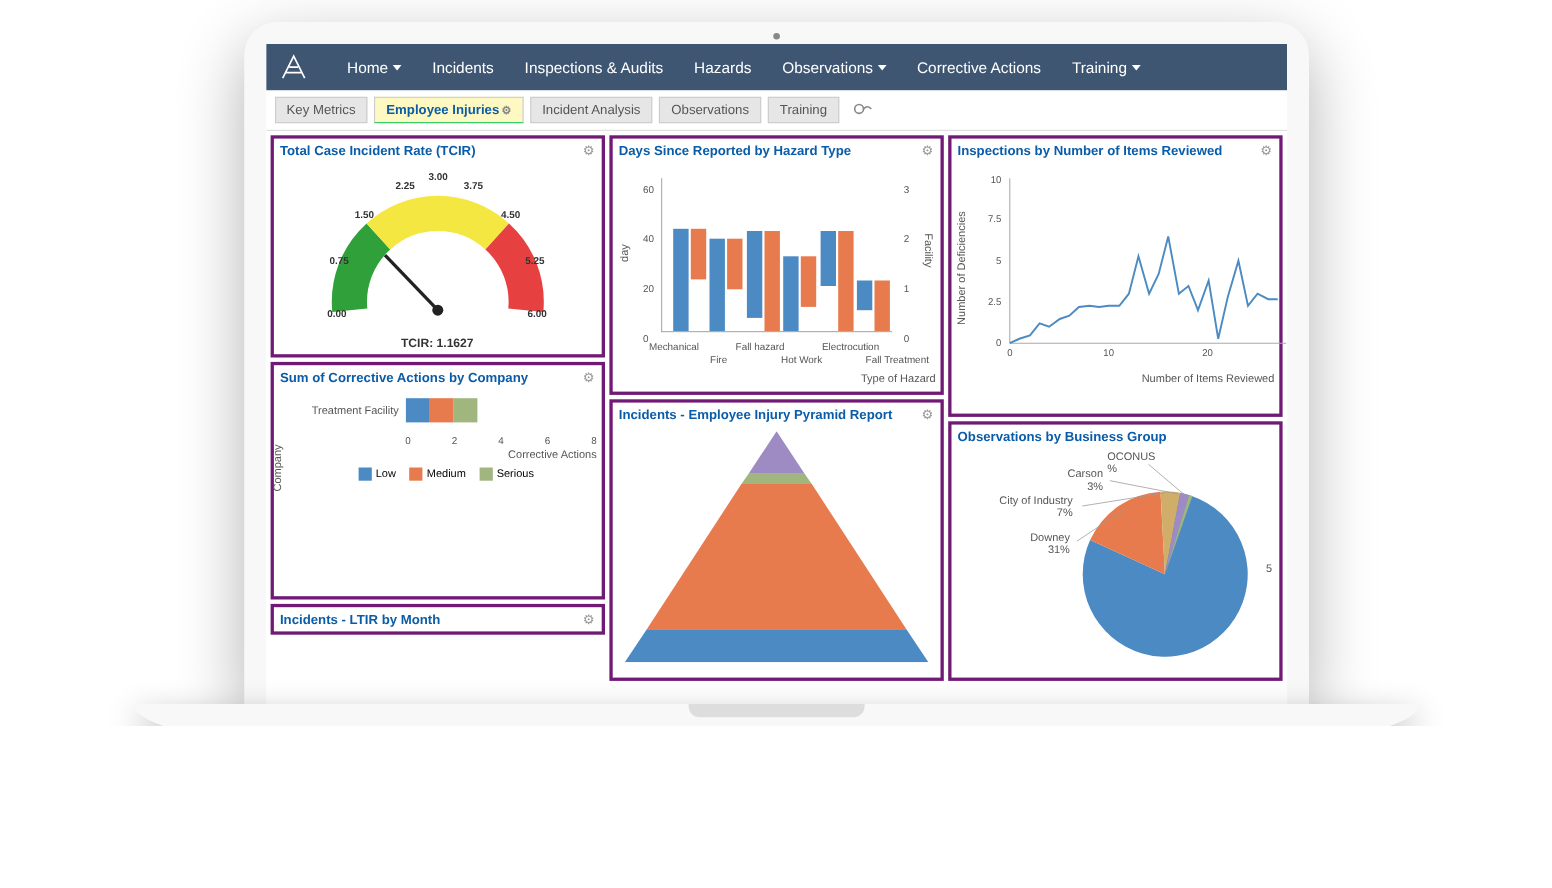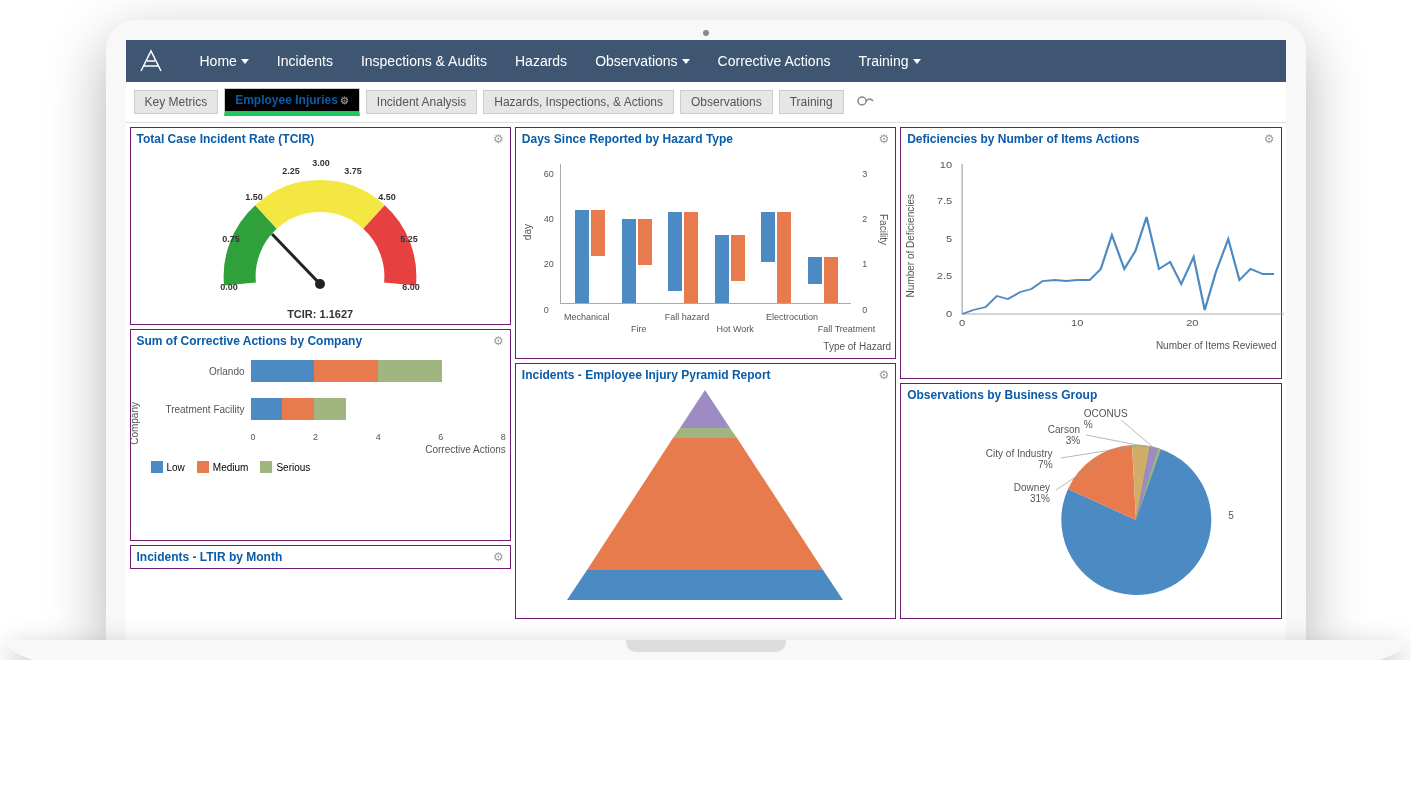--- a/index.html
+++ b/index.html
@@ -5,21 +5,21 @@
 * { box-sizing: border-box; margin: 0; padding: 0; }
 body {
   font-family: Arial, Helvetica, sans-serif;
   background: transparent;
   display: flex;
   justify-content: center;
   align-items: flex-start;
   padding: 20px;
 }
 .laptop {
-  width: 1200px;
+  width: 968px;
   background: #f8f8f8;
   border-radius: 30px 30px 0 0;
   padding: 20px 20px 0 20px;
   box-shadow: 0 20px 60px rgba(0,0,0,0.3);
   position: relative;
 }
 .laptop::before {
   content: '';
   position: absolute;
   top: 10px;
@@ -87,37 +87,37 @@
   font-size: 12px;
 }
 .tab {
   background: #e6e6e6;
   border: 1px solid #ccc;
   padding: 4px 10px;
   cursor: pointer;
   color: #555;
 }
 .tab.active {
-  background: #000000;
+  background: #fef9c3;
   color: #0b5ca8;
   font-weight: bold;
-  border-bottom: 5px solid #22c55e;
+  border-bottom: 1px solid #22c55e;
 }
 .tab-gear { color: #888; font-size: 10px; margin-left: 2px; }
 .tabbar-action { margin-left: 6px; color: #888; cursor: pointer; }
 .dashboard {
   display: grid;
   grid-template-columns: 1fr 1fr 1fr;
   gap: 4px;
   padding: 4px;
   height: 500px;
 }
 .col { display: flex; flex-direction: column; gap: 4px; }
 .widget {
-  border: 1px solid #701a75;
+  border: 3px solid #701a75;
   background: #fff;
   position: relative;
 }
 .widget-header {
   display: flex;
   justify-content: space-between;
   align-items: flex-start;
   padding: 4px 6px;
 }
 .widget-title { color: #0b5ca8; font-weight: bold; font-size: 12px; }
@@ -129,21 +129,21 @@
 .gauge-tick { position: absolute; font-size: 9px; color: #333; font-weight: bold; }
 
 .hbar-chart { width: 100%; height: 180px; position: relative; }
 .hbar-row { display: flex; align-items: center; height: 30px; margin-bottom: 8px; }
 .hbar-label { width: 100px; font-size: 10px; text-align: right; padding-right: 6px; color: #555; }
 .hbar-track { flex: 1; height: 22px; display: flex; position: relative; }
 .hbar-seg { height: 100%; }
 .axis-x { display: flex; margin-left: 100px; font-size: 9px; color: #555; justify-content: space-between; }
 .axis-label { text-align: right; font-size: 10px; color: #555; margin-top: 2px; }
 .rotate-label { writing-mode: vertical-rl; transform: rotate(180deg); font-size: 10px; color: #555; position: absolute; }
-.legend { display: flex; gap: 12px; font-size: 10px; margin-top: 6px; }
+.legend { display: flex; gap: 12px; justify-content: center; font-size: 10px; margin-top: 6px; }
 .legend-item { display: flex; align-items: center; gap: 4px; }
 .legend-sw { width: 12px; height: 12px; }
 
 .vbar-chart { width: 100%; height: 200px; position: relative; padding: 10px 30px 40px 30px; }
 .vbar-plot { position: absolute; left: 40px; right: 40px; top: 10px; bottom: 50px; border-left: 1px solid #aaa; border-bottom: 1px solid #aaa; }
 .vbar-group { position: absolute; bottom: 0; width: 32px; display: flex; gap: 2px; }
 .vbar { width: 14px; }
 .vbar-xtick { position: absolute; bottom: 32px; font-size: 9px; color: #555; transform: translateX(-50%); text-align: center; width: 50px; }
 .vbar-ytick { position: absolute; left: 24px; font-size: 9px; color: #555; transform: translateY(50%); }
 .vbar-y2tick { position: absolute; right: 24px; font-size: 9px; color: #555; transform: translateY(50%); }
@@ -194,21 +194,20 @@
           <span>Training</span>
           <span class="caret-down"></span>
         </div>
     </div>
 
 
     <div class="tabbar">
       <div class="tab"><span>Key Metrics</span></div>
       <div class="tab active"><span>Employee Injuries</span><span class="tab-gear">⚙</span></div>
       <div class="tab"><span>Incident Analysis</span></div>
-      <div class="tab"><span>Hazards, Inspections, &amp; Actions</span></div>
       <div class="tab"><span>Observations</span></div>
       <div class="tab"><span>Training</span></div>
       <span class="tabbar-action">
         <svg width="18" height="14" viewBox="0 0 18 14">
             <circle cx="6" cy="7" r="4" fill="none" stroke="#888" stroke-width="1.5"></circle>
             <path d="M10 7 Q14 3 17 7" fill="none" stroke="#888" stroke-width="1.5"></path>
           </svg>
       </span>
     </div>
 
@@ -247,28 +246,20 @@
 
         <div class="widget">
           <div class="widget-header">
             <span class="widget-title">Sum of Corrective Actions by Company</span>
             <span class="gear-icon">⚙</span>
           </div>
           <div class="widget-body" style="position:relative;">
             <span class="rotate-label" style="left:-2px;top:50px">Company</span>
             <div class="hbar-chart" style="padding-left:16px;">
               <div class="hbar-row">
-                <div class="hbar-label">Orlando</div>
-                <div class="hbar-track">
-                    <div class="hbar-seg col-blue" style="width:25%"></div>
-                    <div class="hbar-seg col-orange" style="width:25%"></div>
-                    <div class="hbar-seg col-olive" style="width:25%"></div>
-                  </div>
-              </div>
-              <div class="hbar-row">
                 <div class="hbar-label">Treatment Facility</div>
                 <div class="hbar-track">
                     <div class="hbar-seg col-blue" style="width:12.5%"></div>
                     <div class="hbar-seg col-orange" style="width:12.5%"></div>
                     <div class="hbar-seg col-olive" style="width:12.5%"></div>
                   </div>
               </div>
               <div class="axis-x">
                 <span>0</span>
                 <span>2</span>
@@ -376,21 +367,21 @@
             </div>
           </div>
         </div>
 
       </div>
 
       <div class="col">
 
         <div class="widget">
           <div class="widget-header">
-            <span class="widget-title">Deficiencies by Number of Items Actions</span>
+            <span class="widget-title">Inspections by Number of Items Reviewed</span>
             <span class="gear-icon">⚙</span>
           </div>
           <div class="widget-body">
             <div class="line-chart" style="position:relative;width:100%;height:220px;">
               <span class="rotate-label" style="left:0;top:40px">Number of Deficiencies</span>
               <svg width="100%" height="180" viewBox="0 0 300 180" preserveAspectRatio="none" style="margin-left:20px;">
                 <line x1="30" y1="10" x2="30" y2="160" stroke="#aaa"></line>
                 <line x1="30" y1="160" x2="290" y2="160" stroke="#aaa"></line>
                 <text x="22" y="163" font-size="9" text-anchor="end" fill="#555">0</text>
                 <text x="22" y="125" font-size="9" text-anchor="end" fill="#555">2.5</text>

